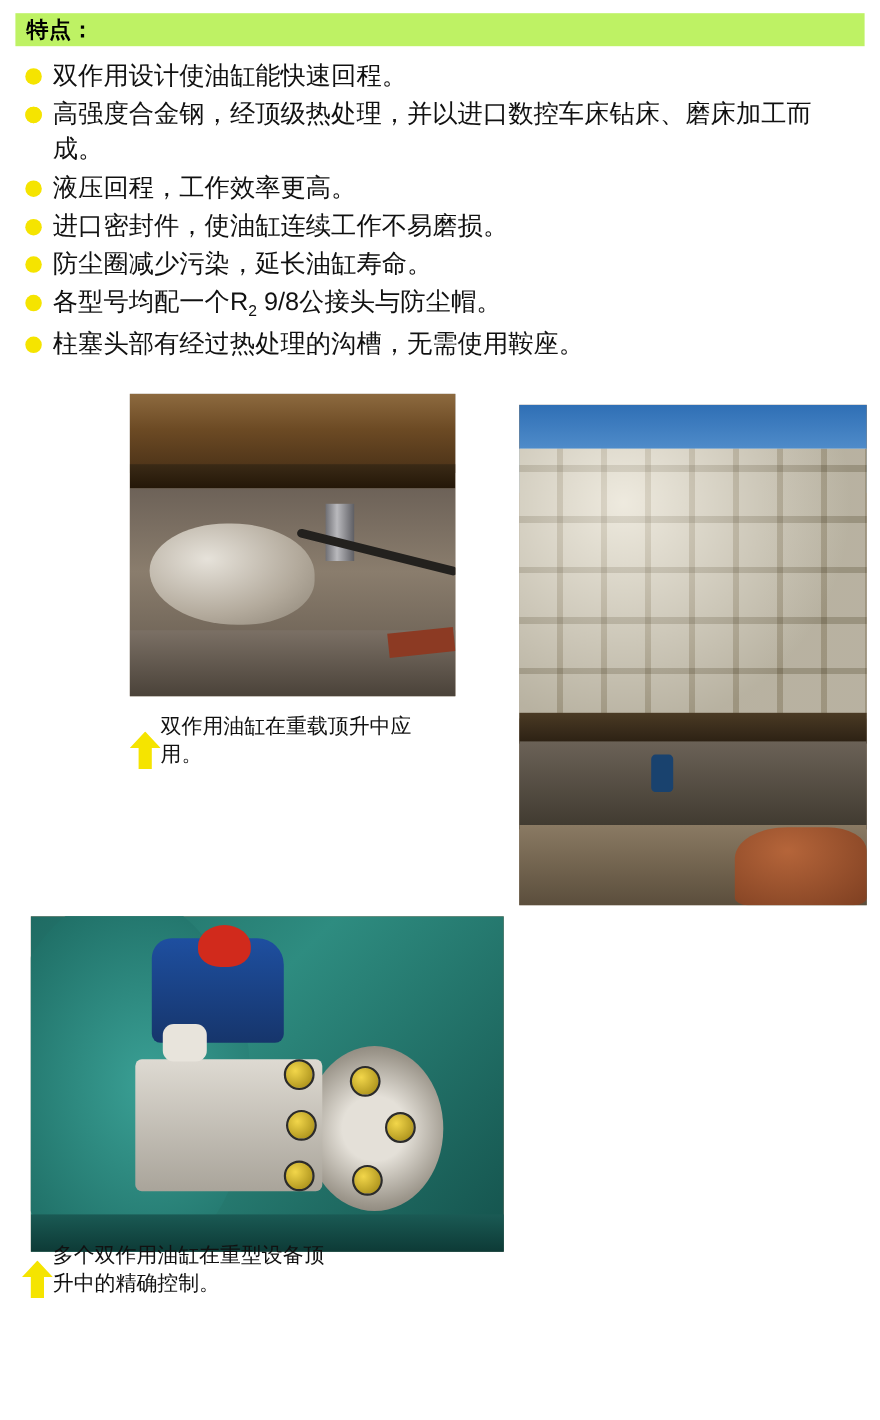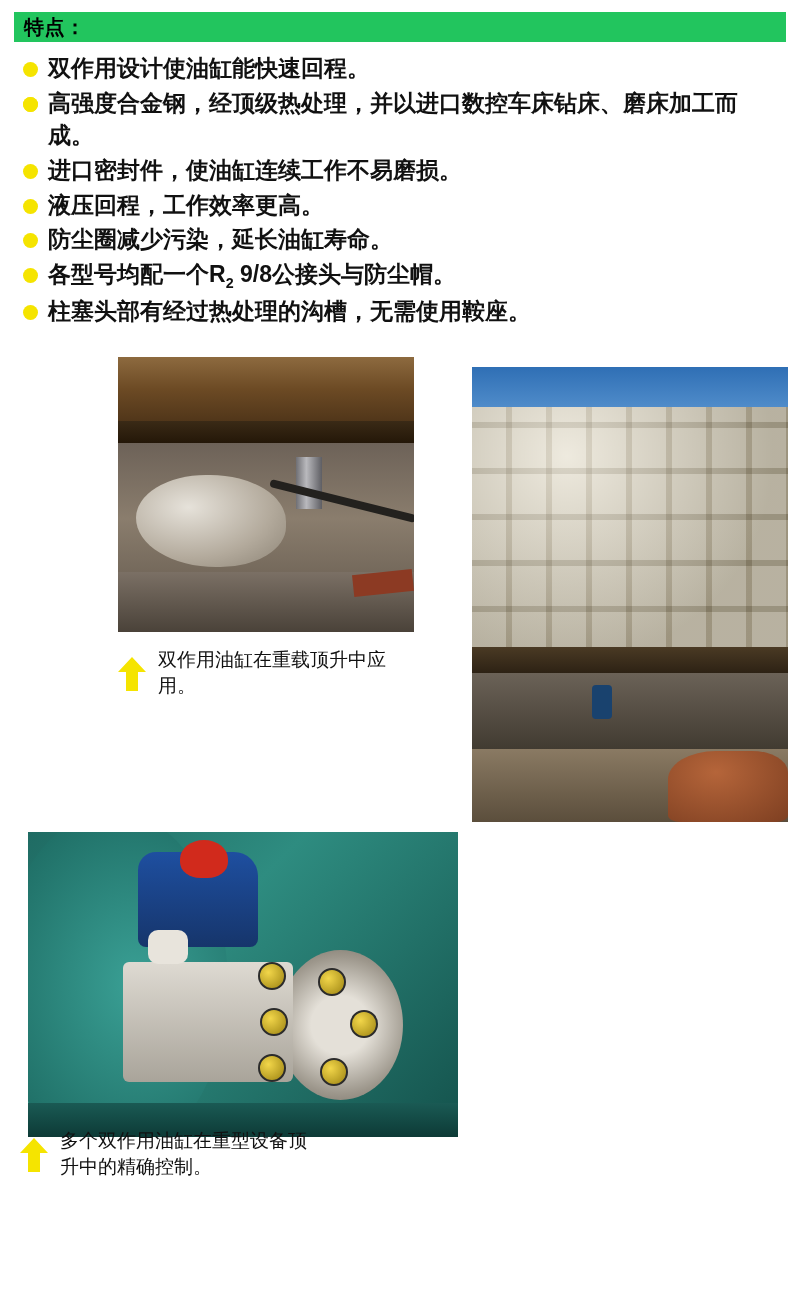--- a/index.html
+++ b/index.html
@@ -12,40 +12,39 @@
     background: #ffffff;
     font-family: "Liberation Sans", "DejaVu Sans", sans-serif;
     color: #000000;
     overflow: hidden;
     position: relative;
   }
 
   
   .heading-bar {
     margin: 12px 14px 0 14px;
-    background: #22c55e;
+    background: #bef264;
     height: 30px;
     display: flex;
     align-items: center;
     padding-left: 10px;
     box-sizing: border-box;
   }
   .heading-bar .heading-text {
     font-size: 20px;
     font-weight: bold;
     letter-spacing: 0.5px;
     color: #000;
   }
 
   
   .feature-list {
     margin: 10px 32px 0 18px;
     padding: 0;
     list-style: none;
-    font-weight: bold;
   }
   .feature-item {
     position: relative;
     padding-left: 30px;
     font-size: 23px;
     line-height: 1.42;
     color: #111;
     margin-bottom: 2px;
   }
   .feature-item .bullet {
@@ -95,22 +94,21 @@
     left: 28px;
     top: 475px;
     width: 430px;
     height: 305px;
   }
 
   
   .caption {
     position: absolute;
     display: flex;
-    align-items: center;
-    gap: 12px;
+    align-items: flex-end;
   }
   .caption .arrow-icon {
     flex: 0 0 auto;
     width: 28px;
     height: 34px;
     display: block;
     margin-top: 2px;
   }
   .caption .caption-text {
     font-size: 19px;
@@ -268,25 +266,25 @@
   </li>
   <li class="feature-item">
     <span class="bullet"></span>
   </li>
   <li class="feature-item">
     <span class="bullet"></span>
     <span>高强度合金钢，经顶级热处理，并以进口数控车床钻床、磨床加工而成。</span>
   </li>
   <li class="feature-item">
     <span class="bullet"></span>
+    <span>液压回程，工作效率更高。</span>
+  </li>
+  <li class="feature-item">
+    <span class="bullet"></span>
     <span>进口密封件，使油缸连续工作不易磨损。</span>
-  </li>
-  <li class="feature-item">
-    <span class="bullet"></span>
-    <span>液压回程，工作效率更高。</span>
   </li>
   <li class="feature-item">
     <span class="bullet"></span>
     <span>防尘圈减少污染，延长油缸寿命。</span>
   </li>
   <li class="feature-item">
     <span class="bullet"></span>
     <span>各型号均配一个R</span><sub>2</sub><span> 9/8公接头与防尘帽。</span>
   </li>
   <li class="feature-item">

